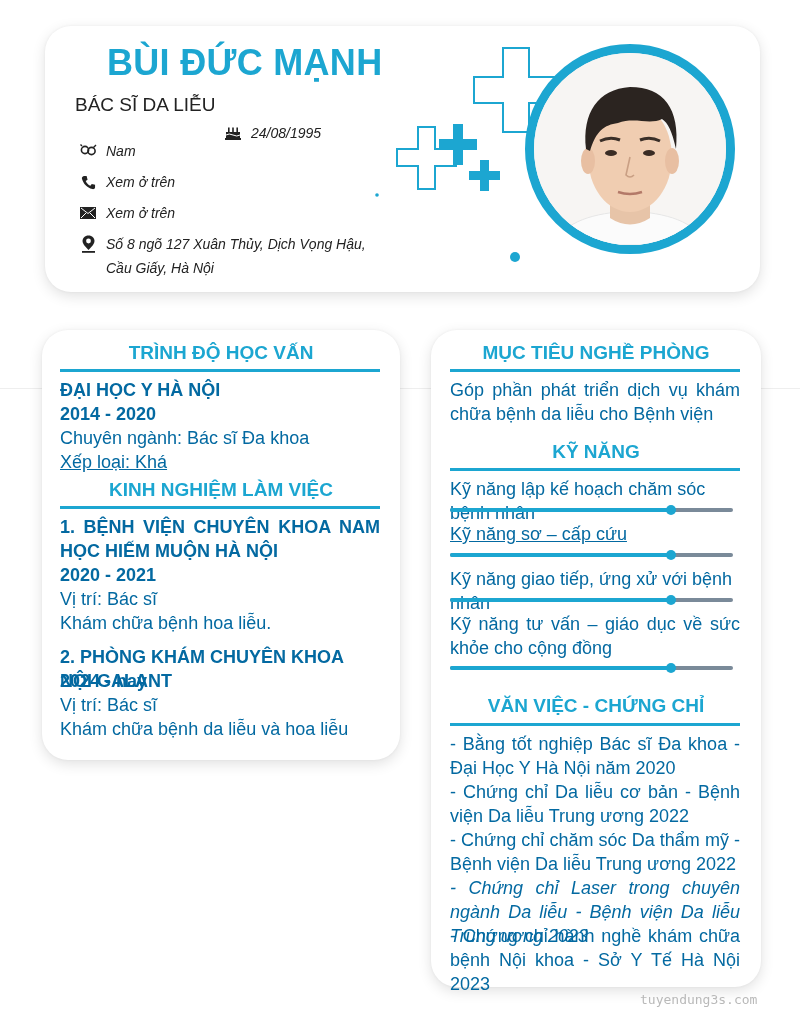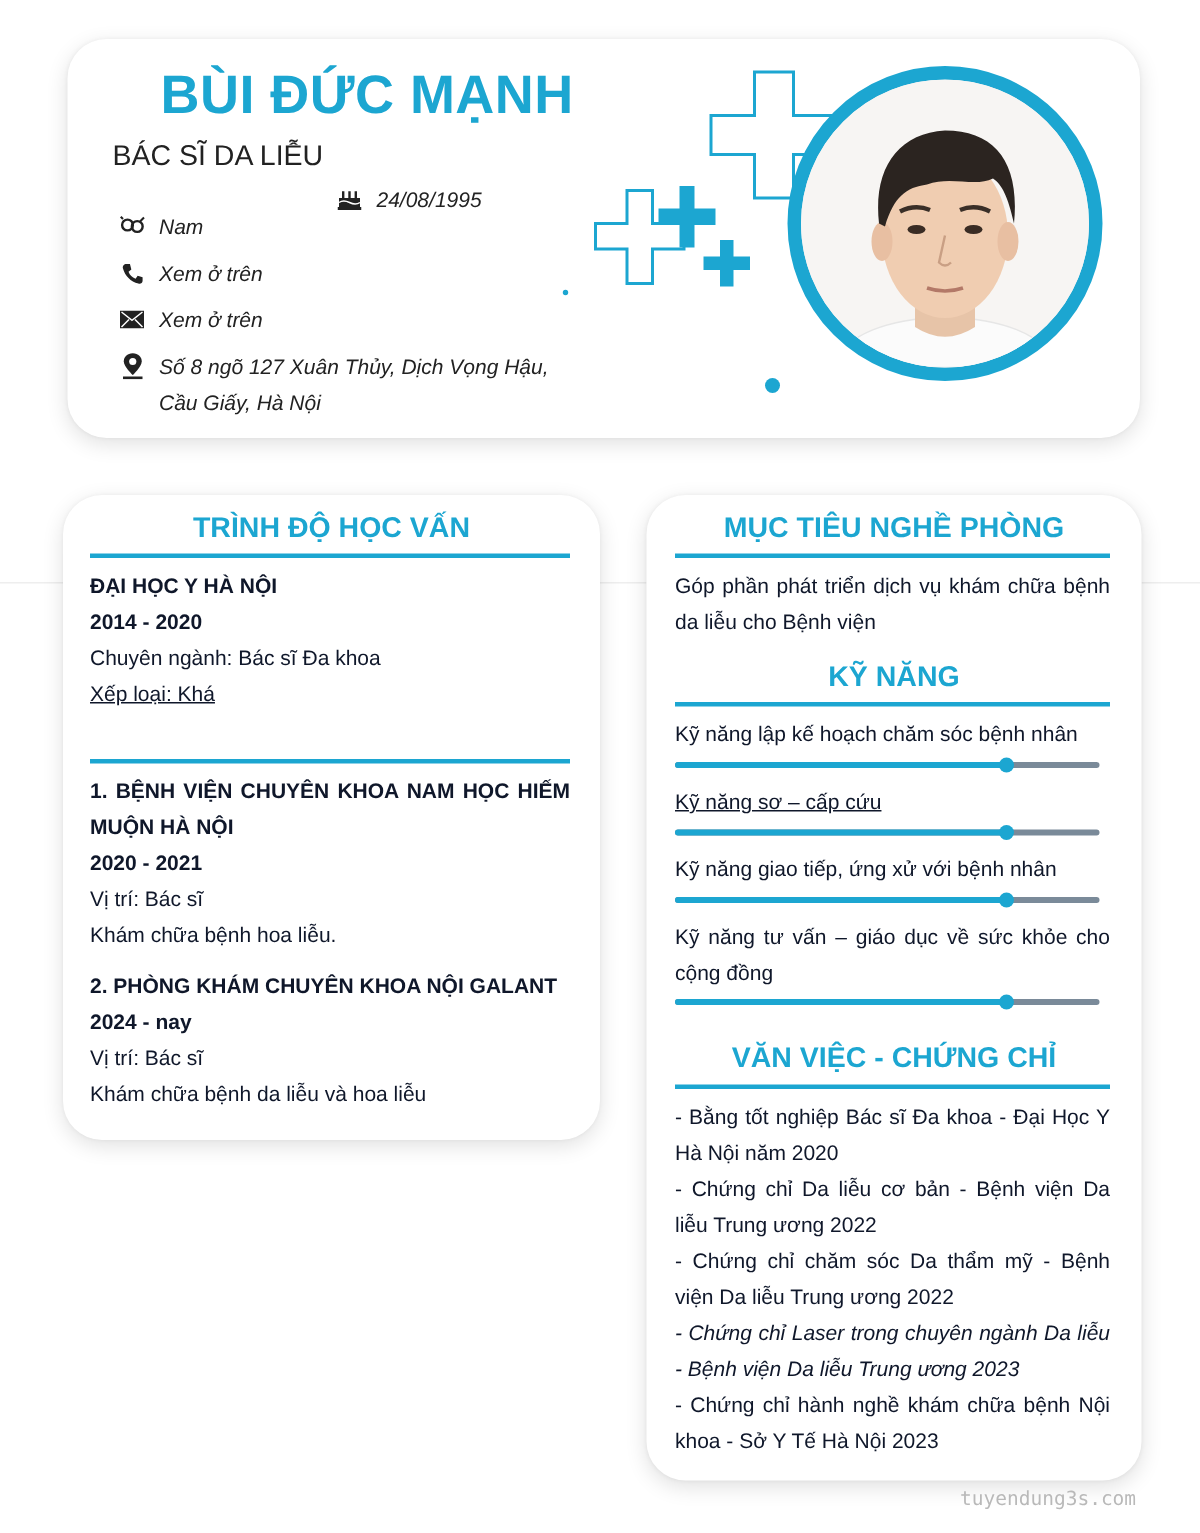--- a/index.html
+++ b/index.html
@@ -27,21 +27,21 @@
     border-radius: 50%; border: 9px solid #1ca6d1; background: #f5f3f1; overflow: hidden;
   }
 
   .col-left { left: 42px; top: 330px; width: 358px; height: 430px; }
   .col-right { left: 431px; top: 330px; width: 330px; height: 657px; }
 
   .sec-title {
     position: absolute; font-size: 19px; font-weight: bold; color: #1ca6d1; text-align: center;
   }
   .sec-line { position: absolute; height: 3px; background: #1ca6d1; }
-  .txt-line { position: absolute; font-size: 14px; line-height: 24px; color: #0f172a; }
+  .txt-line { position: absolute; font-size: 18px; line-height: 24px; color: #0369a1; }
   .bold { font-weight: bold; }
   .justify { text-align: justify; text-align-last: left; }
 
   .skill-bar { position: absolute; height: 4px; border-radius: 2px; background: #7a8a99; }
   .skill-fill { position: absolute; left: 0; top: 0; height: 4px; border-radius: 2px; background: #1ca6d1; }
   .skill-knob { position: absolute; top: -3px; width: 10px; height: 10px; border-radius: 50%; background: #1ca6d1; }
 
   .watermark {
     position: absolute; left: 640px; top: 992px; font-family: "DejaVu Sans Mono", "Liberation Mono", monospace;
     font-size: 13px; color: #b9b9b9;
@@ -156,20 +156,21 @@
 </div>
 
 <div class="card col-left">
   <div class="sec-title" style="left:0; top:12px; width:358px;">TRÌNH ĐỘ HỌC VẤN</div>
   <div class="sec-line" style="left:18px; top:39px; width:320px;"></div>
   <div class="txt-line bold" style="left:18px; top:48px;">ĐẠI HỌC Y HÀ NỘI</div>
   <div class="txt-line bold" style="left:18px; top:72px;">2014 - 2020</div>
   <div class="txt-line" style="left:18px; top:96px;">Chuyên ngành: Bác sĩ Đa khoa</div>
   <div class="txt-line" style="left:18px; top:120px;text-decoration:underline;">Xếp loại: Khá</div>
 
+  <div class="sec-title" style="left:0; top:149px; width:358px;">KINH NGHIỆM LÀM VIỆC</div>
   <div class="sec-line" style="left:18px; top:176px; width:320px;"></div>
 
   <div class="txt-line bold justify" style="left:18px; top:185px; width:320px;">1. BỆNH VIỆN CHUYÊN KHOA NAM HỌC HIẾM MUỘN HÀ NỘI</div>
   <div class="txt-line bold" style="left:18px; top:233px;">2020 - 2021</div>
   <div class="txt-line" style="left:18px; top:257px;">Vị trí: Bác sĩ</div>
   <div class="txt-line" style="left:18px; top:281px;">Khám chữa bệnh hoa liễu.</div>
 
   <div class="txt-line bold" style="left:18px; top:315px; width:320px;">2. PHÒNG KHÁM CHUYÊN KHOA NỘI GALANT</div>
   <div class="txt-line bold" style="left:18px; top:339px;">2024 - nay</div>
   <div class="txt-line" style="left:18px; top:363px;">Vị trí: Bác sĩ</div>

